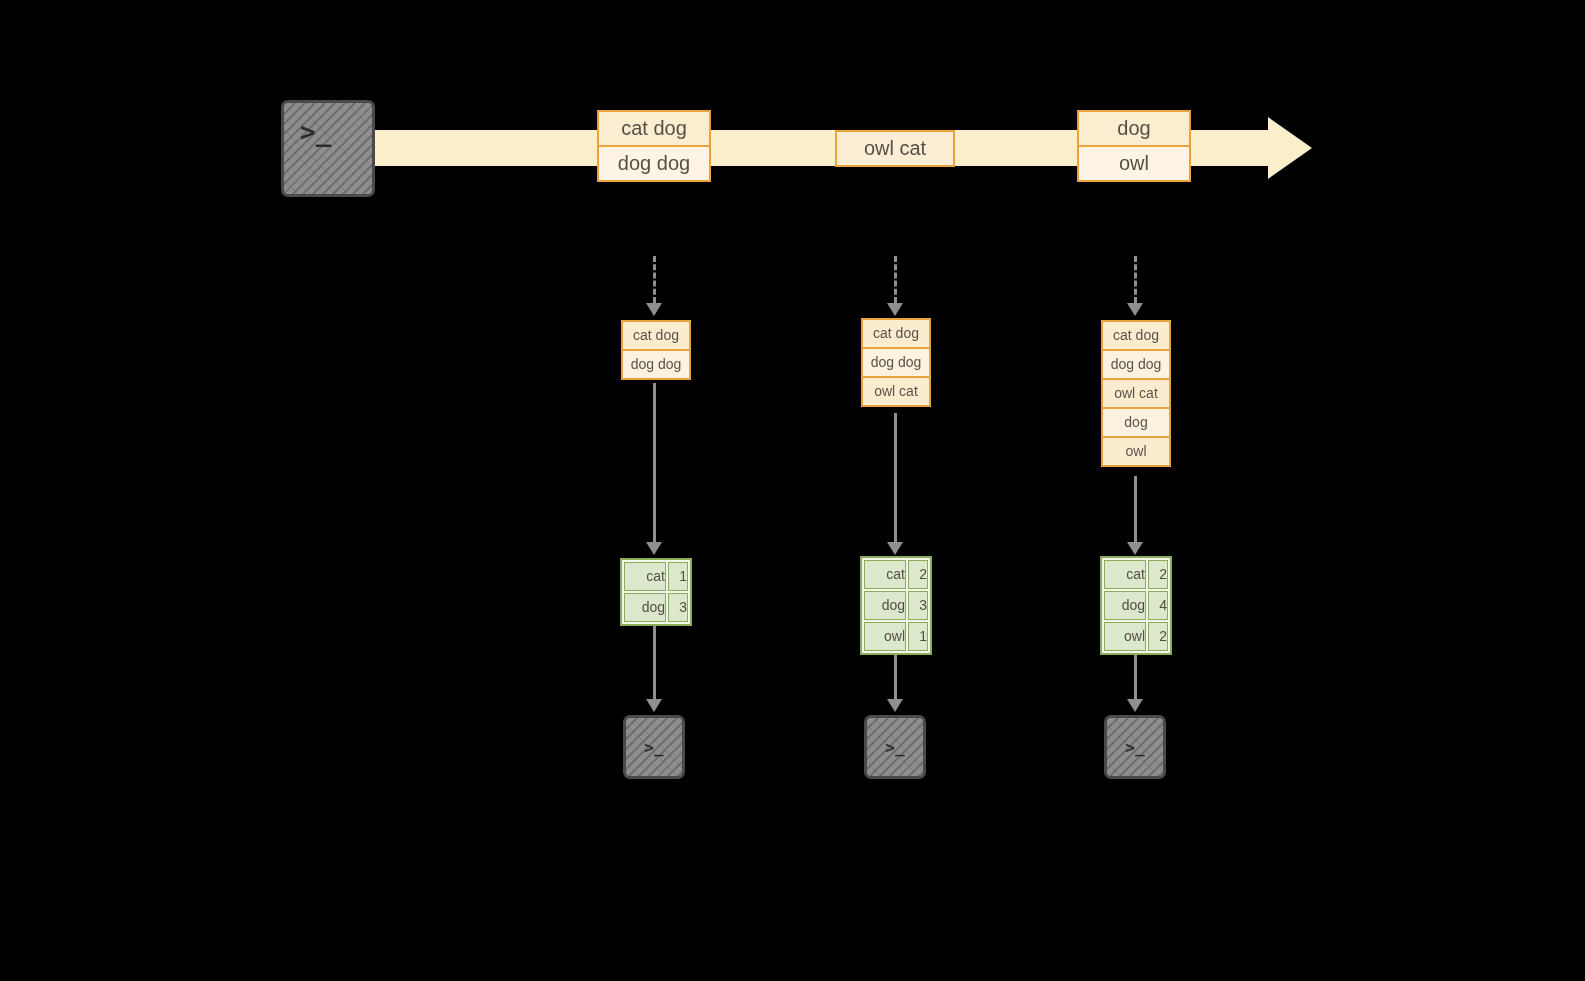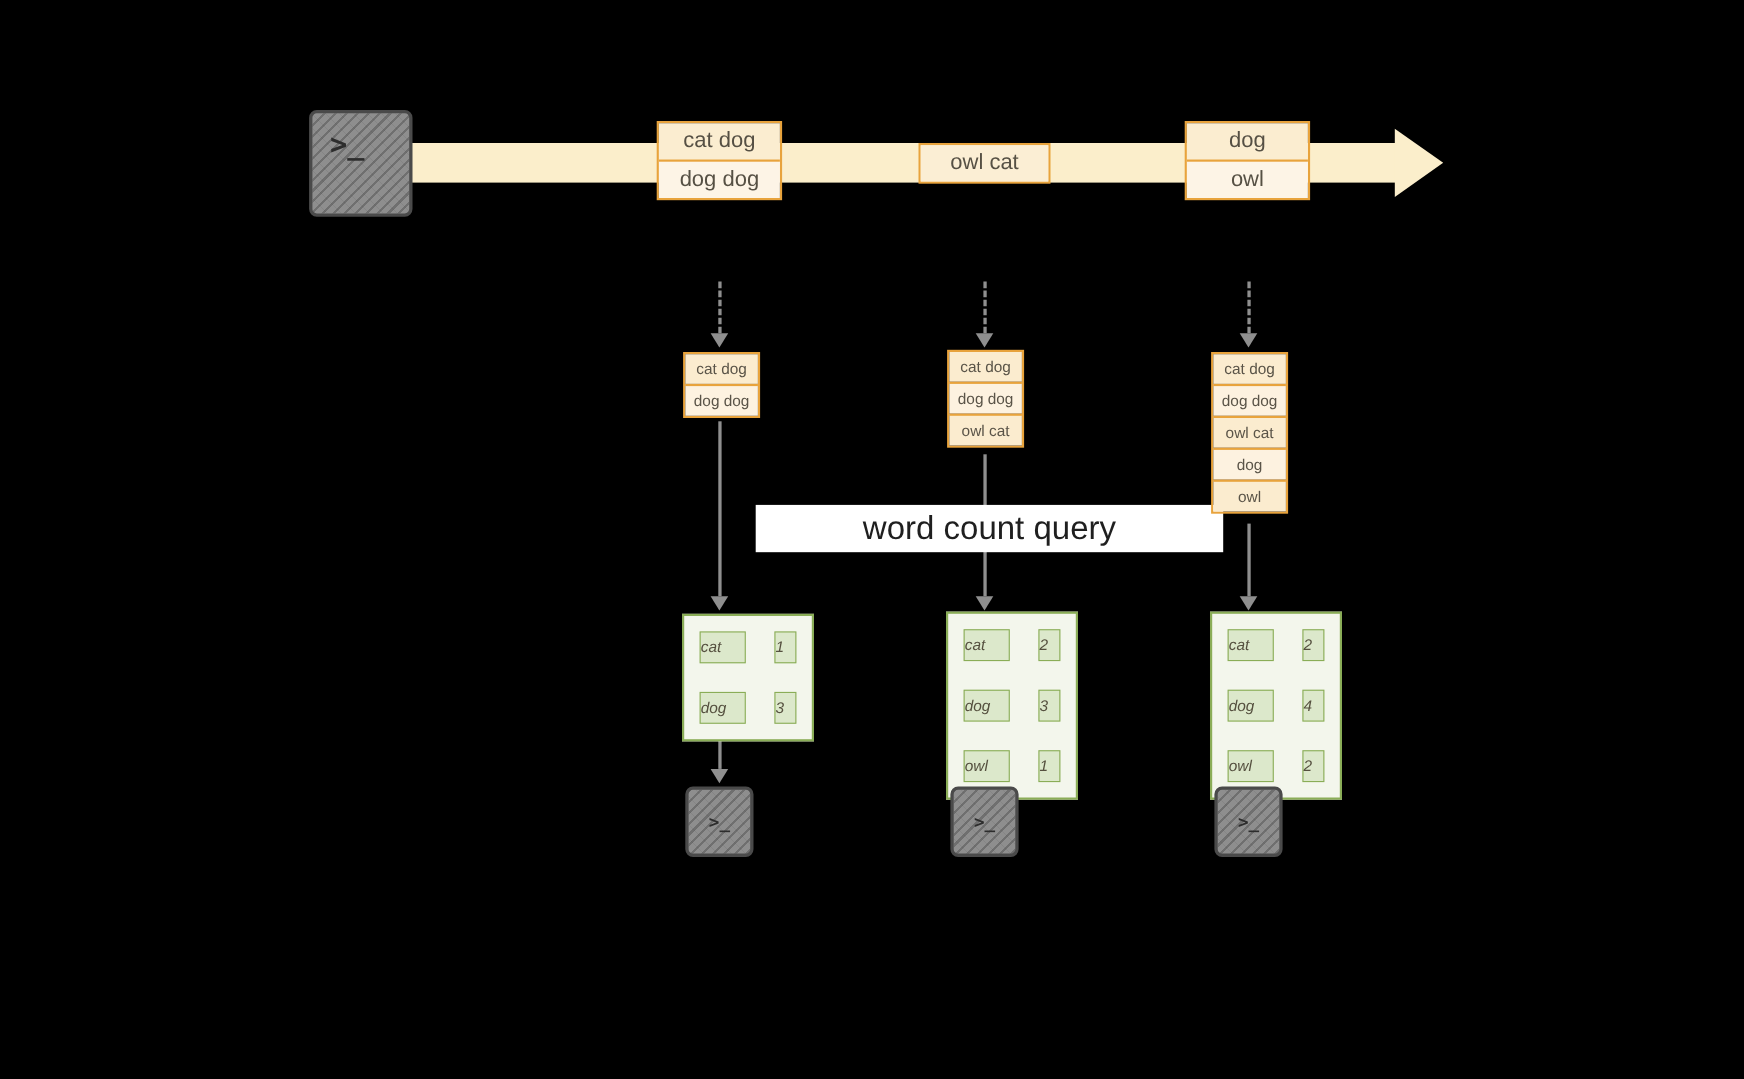--- a/index.html
+++ b/index.html
@@ -115,25 +115,24 @@
     background: #f3f6ec;
     padding: 1px;
   }
   .rrow { display: flex; }
   .rcell {
     box-sizing: border-box;
     border: 1px solid #8aad57;
     background: #dce8cb;
     height: 29px;
     line-height: 27px;
-    text-align: left;
+    text-align: right;
     font-size: 14px;
     color: #55503f;
-    margin: 13px;
-    font-style: italic;
+    margin: 1px;
   }
   .rword { width: 42px; }
   .rcount { width: 20px; }
 
   
   .varrow {
     position: absolute;
     width: 16px;
     display: flex;
     flex-direction: column;
@@ -213,23 +212,20 @@
     </div>
   <div class="varrow" style="left:887px; top:413px; height:142px;">
       <div class="shaft"></div>
       <div class="head"></div>
     </div>
   <div class="varrow" style="left:1127px; top:476px; height:79px;">
       <div class="shaft"></div>
       <div class="head"></div>
     </div>
 
-  <div class="banner">
-    <span>word count query</span>
-  </div>
 
   <div class="result-table" style="left:620px; top:558px;">
     <div class="rrow">
       <div class="rcell rword">cat</div>
       <div class="rcell rcount">1</div>
     </div>
     <div class="rrow">
       <div class="rcell rword">dog</div>
       <div class="rcell rcount">3</div>
     </div>

